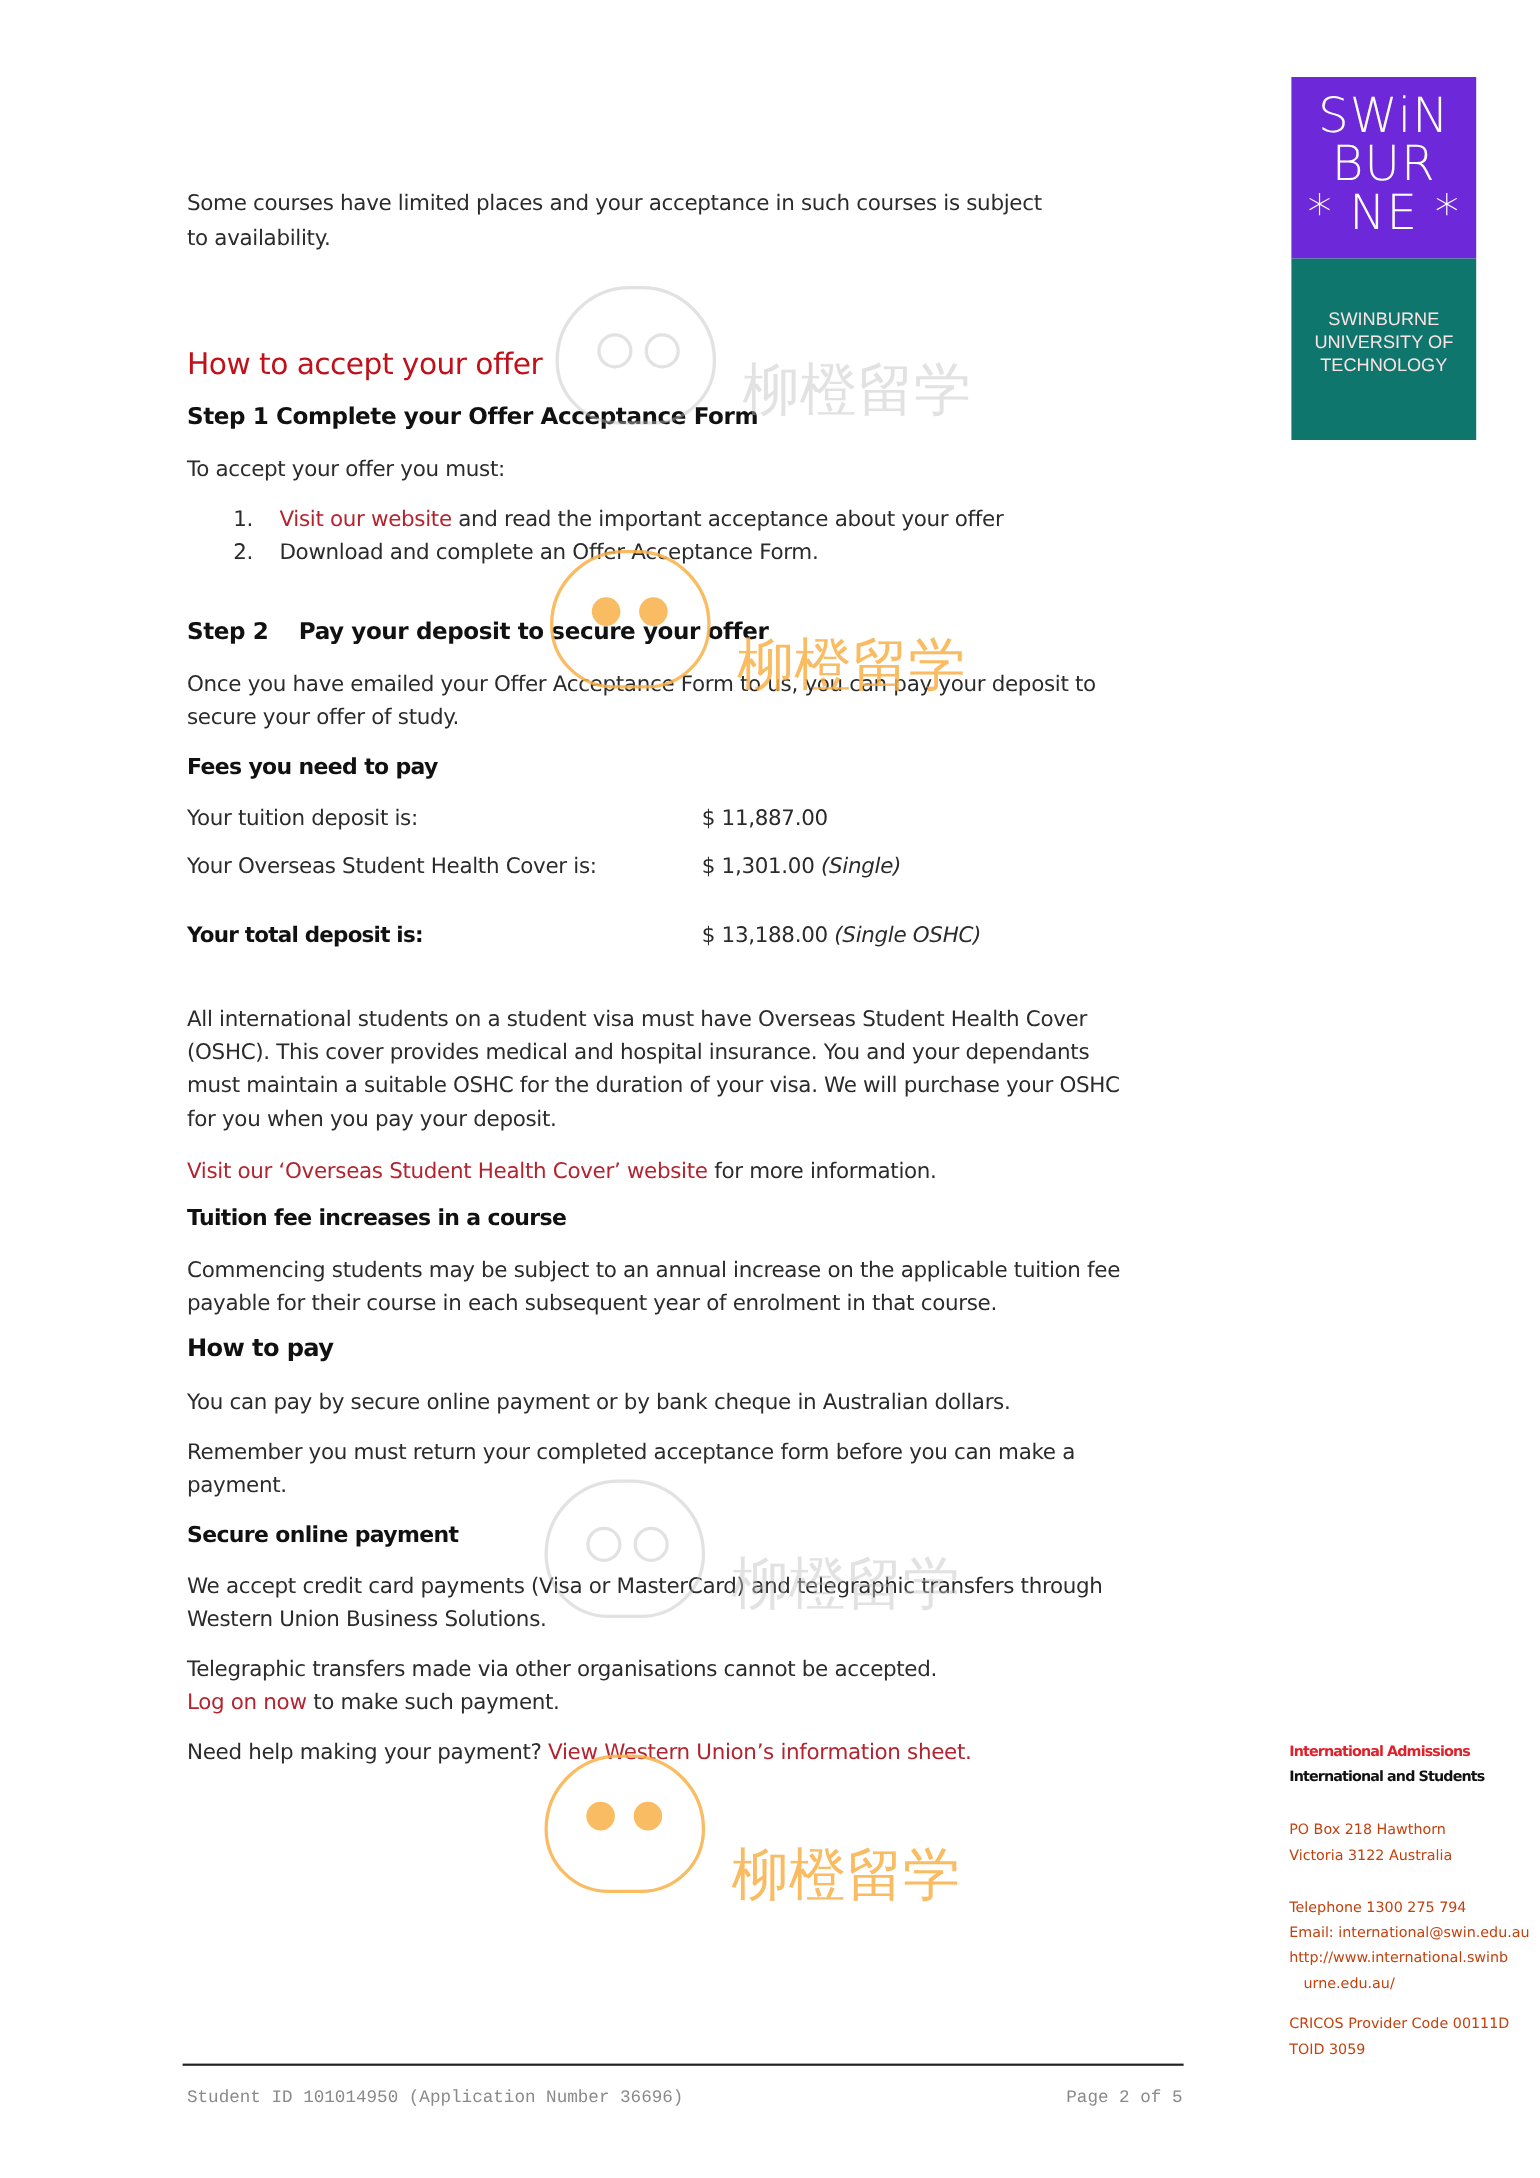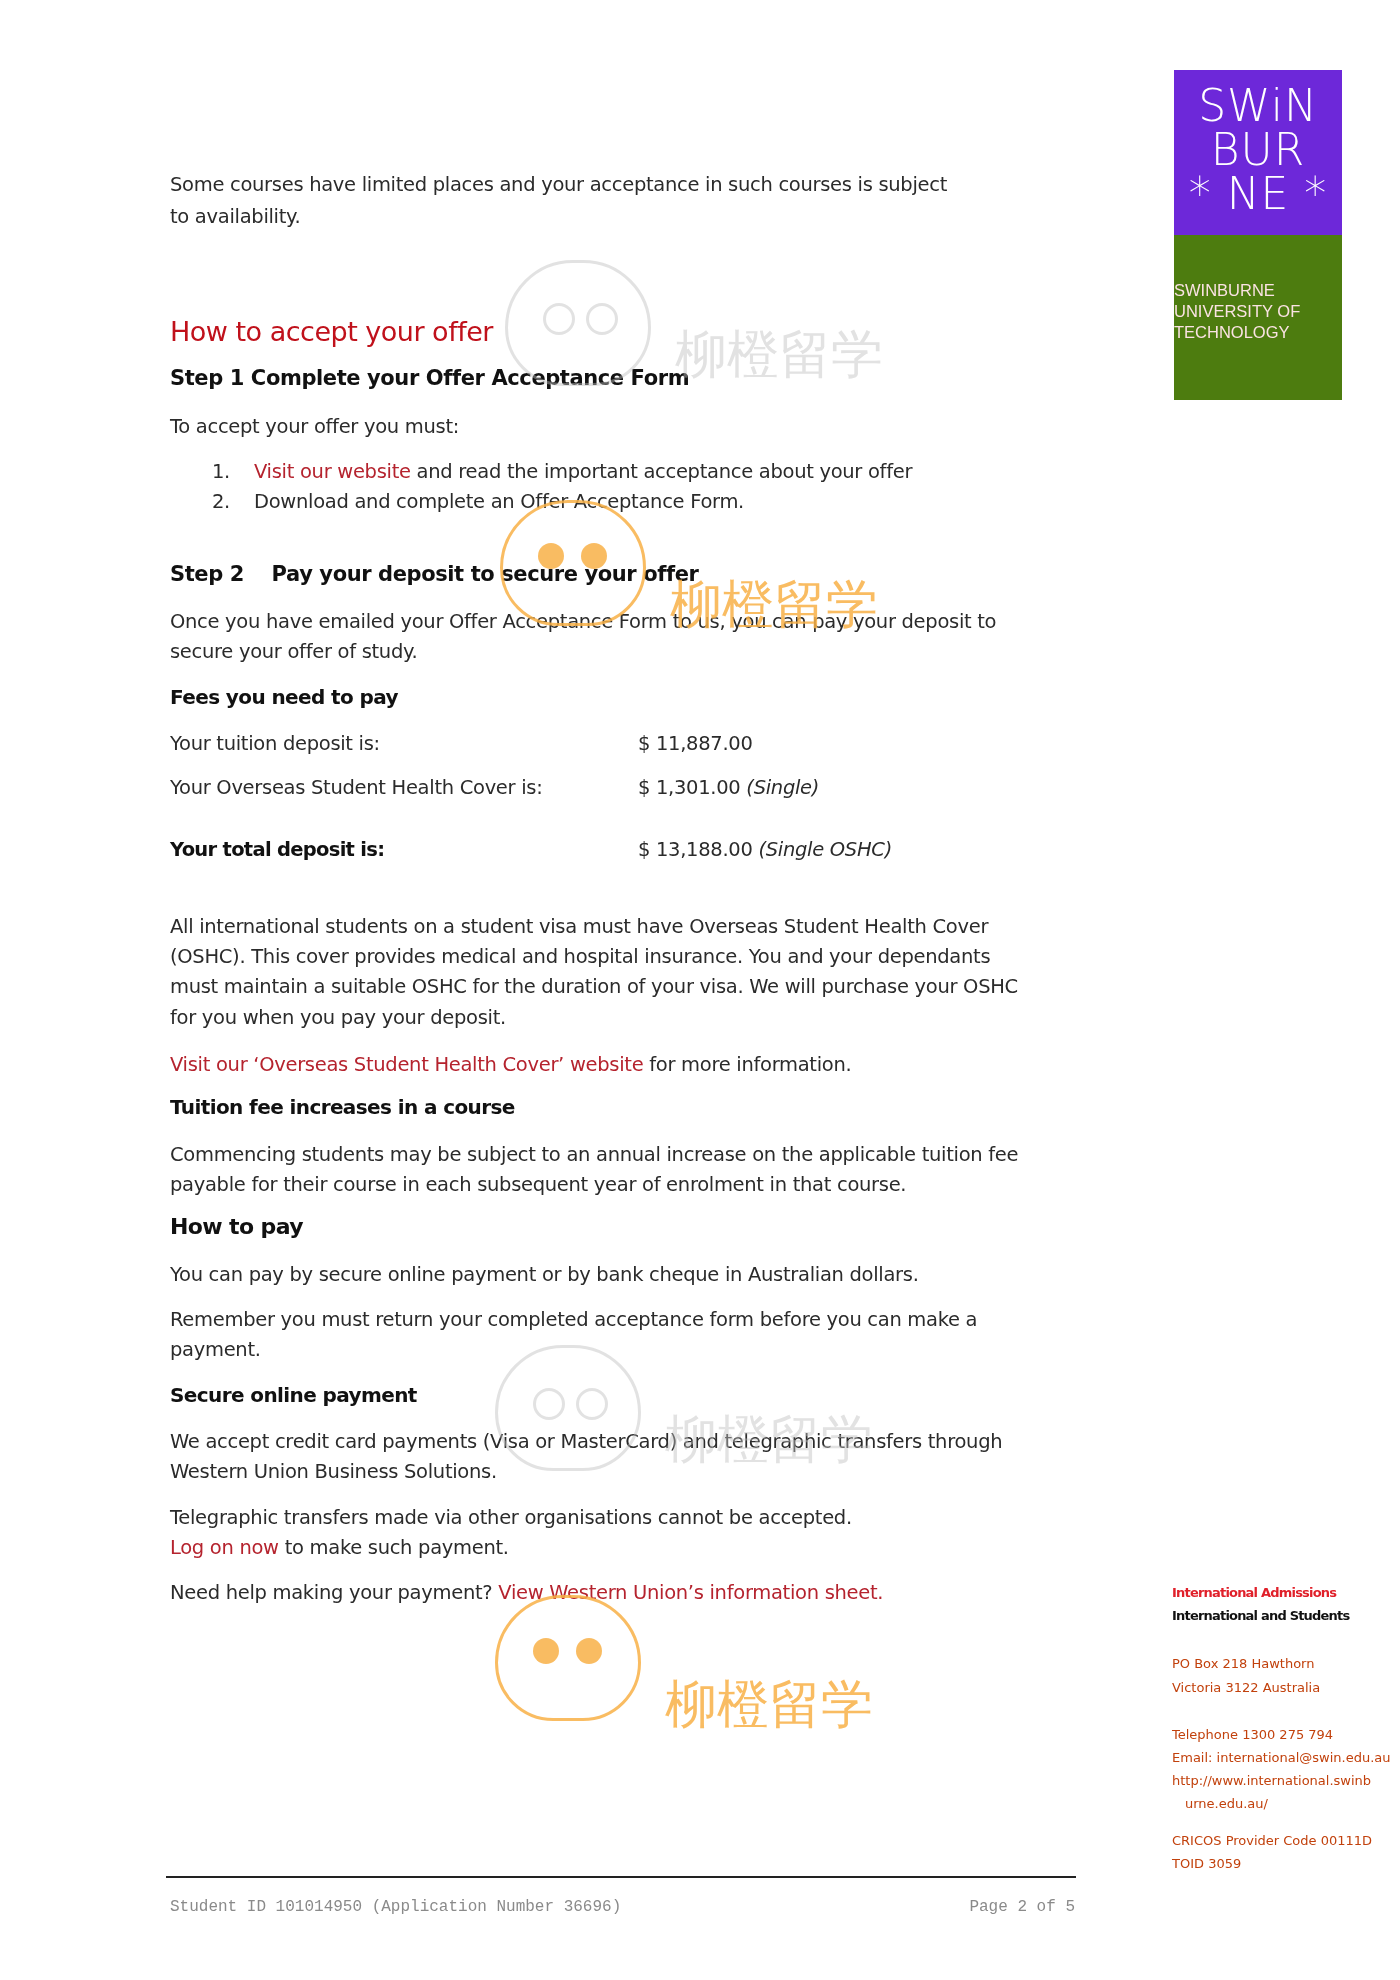--- a/index.html
+++ b/index.html
@@ -10,22 +10,22 @@
   .h{position:absolute;left:170px;white-space:nowrap;}
   .link{color:#b5232e;}
   .it{font-style:italic;}
   .val{position:absolute;left:638px;white-space:nowrap;font-size:19.5px;line-height:30px;letter-spacing:-0.3px;}
   
   #logo{position:absolute;left:1174px;top:70px;width:168px;height:330px;}
   #logo .top{position:absolute;left:0;top:0;width:168px;height:165px;background:#6d28d9;color:#fff;
              font-family:"DejaVu Sans","Liberation Sans",sans-serif;text-align:center;}
   #logo .top div{font-size:44px;line-height:44px;letter-spacing:1px;font-weight:300;}
   #logo .top .l1{margin-top:14px;}
-  #logo .bot{position:absolute;left:0;top:165px;width:168px;height:165px;background:#4d7c0f;color:#fbe3e3;
-             text-align:left;font-family:"Liberation Sans",sans-serif;font-size:16.5px;line-height:21px;}
+  #logo .bot{position:absolute;left:0;top:165px;width:168px;height:165px;background:#0f766e;color:#fbe3e3;
+             text-align:center;font-family:"Liberation Sans",sans-serif;font-size:16.5px;line-height:21px;}
   #logo .bot .inner{margin-top:45px;}
   
   .addr{position:absolute;left:1172px;white-space:nowrap;font-size:13px;line-height:18px;color:#c2410c;
         font-family:"DejaVu Sans","Liberation Sans",sans-serif;}
   .addr.red{color:#e0202a;font-weight:bold;letter-spacing:-0.8px;}
   .addr.blk{color:#111;font-weight:bold;letter-spacing:-0.8px;}
   
   #rule{position:absolute;left:166px;top:1876px;width:910px;height:2px;background:#222;}
   .foot{position:absolute;top:1898px;font-size:16px;color:#8a8a8a;white-space:nowrap;font-family:Liberation Mono, monospace;}
   

